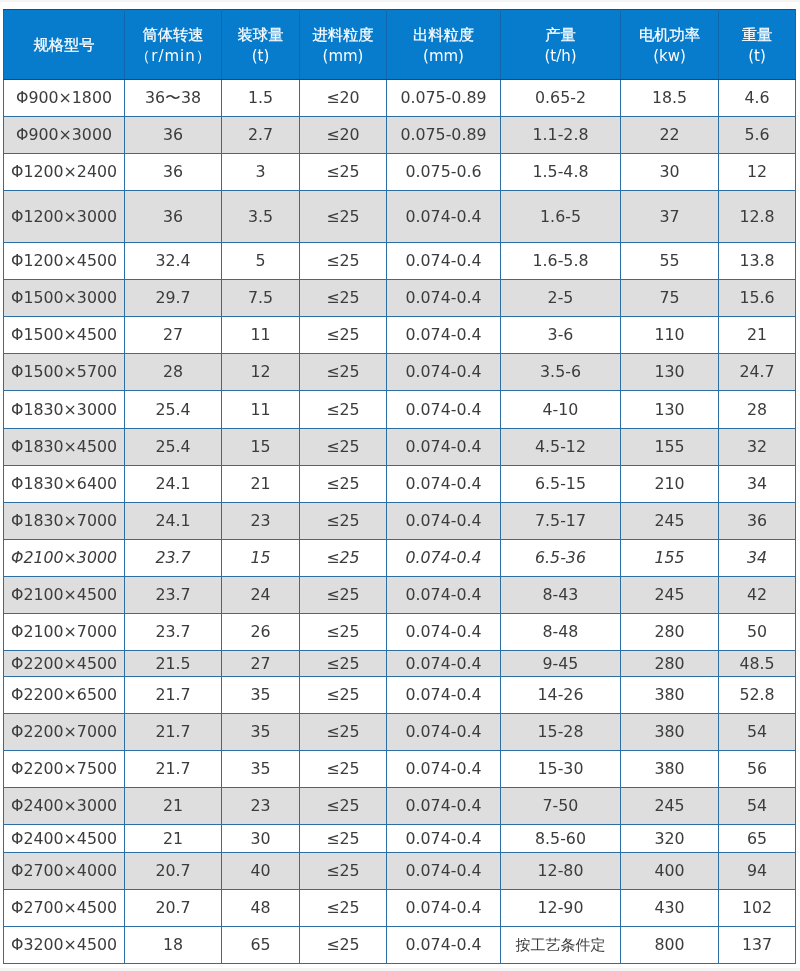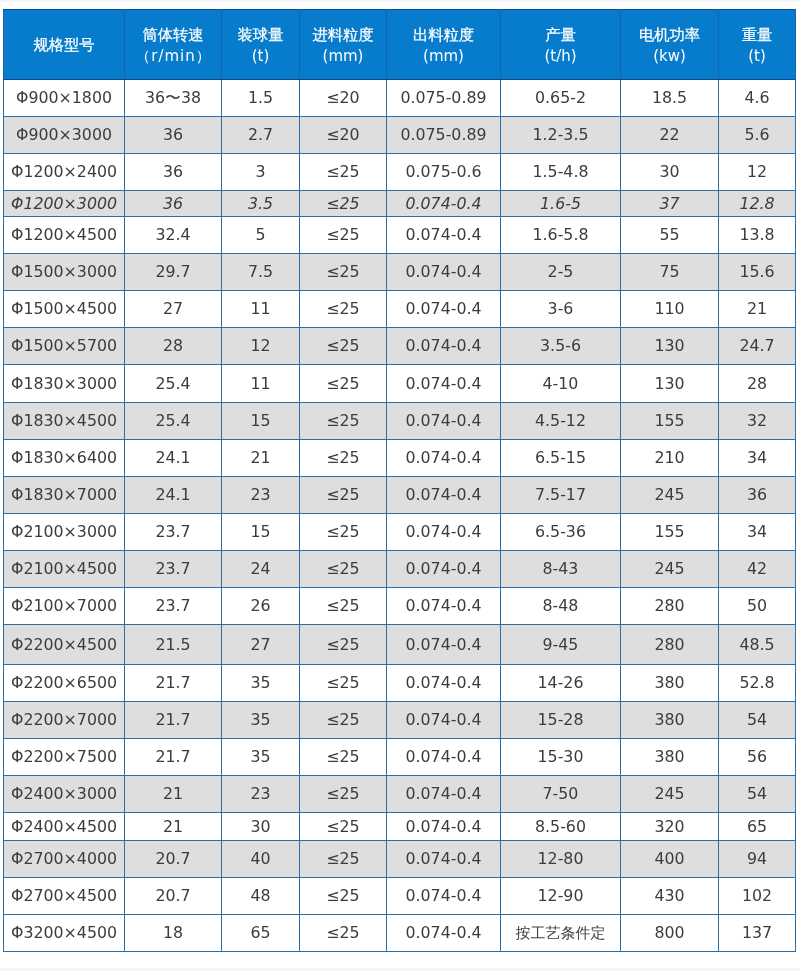--- a/index.html
+++ b/index.html
@@ -119,35 +119,35 @@
         <td>0.65-2</td>
         <td>18.5</td>
         <td>4.6</td>
       </tr>
       <tr class="shaded" style="height: 37px;">
         <td>Φ900×3000</td>
         <td>36</td>
         <td>2.7</td>
         <td>≤20</td>
         <td>0.075-0.89</td>
-        <td>1.2-3.5</td>
+        <td>1.1-2.8</td>
         <td>22</td>
         <td>5.6</td>
       </tr>
       <tr style="height: 37px;">
         <td>Φ1200×2400</td>
         <td>36</td>
         <td>3</td>
         <td>≤25</td>
         <td>0.075-0.6</td>
         <td>1.5-4.8</td>
         <td>30</td>
         <td>12</td>
       </tr>
-      <tr class="shaded" style="height: 26px; font-style: italic;">
+      <tr class="shaded" style="height: 52px;">
         <td>Φ1200×3000</td>
         <td>36</td>
         <td>3.5</td>
         <td>≤25</td>
         <td>0.074-0.4</td>
         <td>1.6-5</td>
         <td>37</td>
         <td>12.8</td>
       </tr>
       <tr style="height: 37px;">
@@ -223,21 +223,21 @@
       <tr class="shaded" style="height: 37px;">
         <td>Φ1830×7000</td>
         <td>24.1</td>
         <td>23</td>
         <td>≤25</td>
         <td>0.074-0.4</td>
         <td>7.5-17</td>
         <td>245</td>
         <td>36</td>
       </tr>
-      <tr style="height: 37px;">
+      <tr style="height: 37px; font-style: italic;">
         <td>Φ2100×3000</td>
         <td>23.7</td>
         <td>15</td>
         <td>≤25</td>
         <td>0.074-0.4</td>
         <td>6.5-36</td>
         <td>155</td>
         <td>34</td>
       </tr>
       <tr class="shaded" style="height: 37px;">
@@ -253,21 +253,21 @@
       <tr style="height: 37px;">
         <td>Φ2100×7000</td>
         <td>23.7</td>
         <td>26</td>
         <td>≤25</td>
         <td>0.074-0.4</td>
         <td>8-48</td>
         <td>280</td>
         <td>50</td>
       </tr>
-      <tr class="shaded" style="height: 40px;">
+      <tr class="shaded" style="height: 26px;">
         <td>Φ2200×4500</td>
         <td>21.5</td>
         <td>27</td>
         <td>≤25</td>
         <td>0.074-0.4</td>
         <td>9-45</td>
         <td>280</td>
         <td>48.5</td>
       </tr>
       <tr style="height: 37px;">

